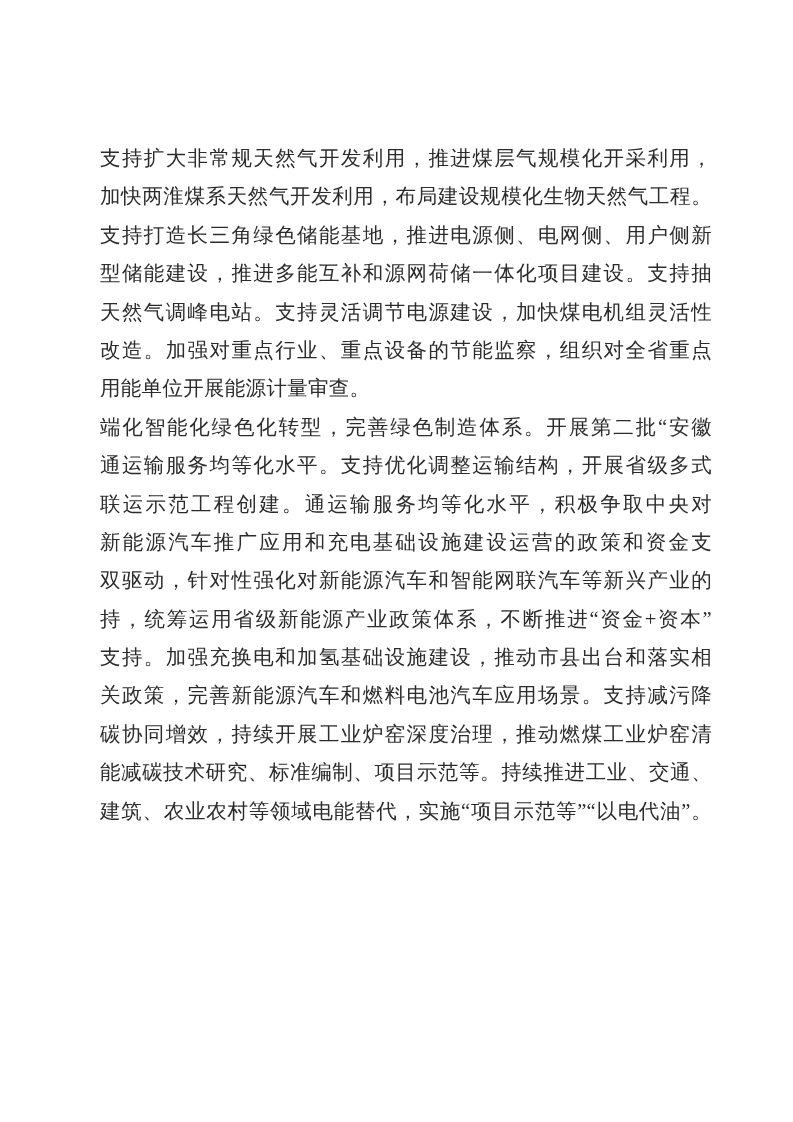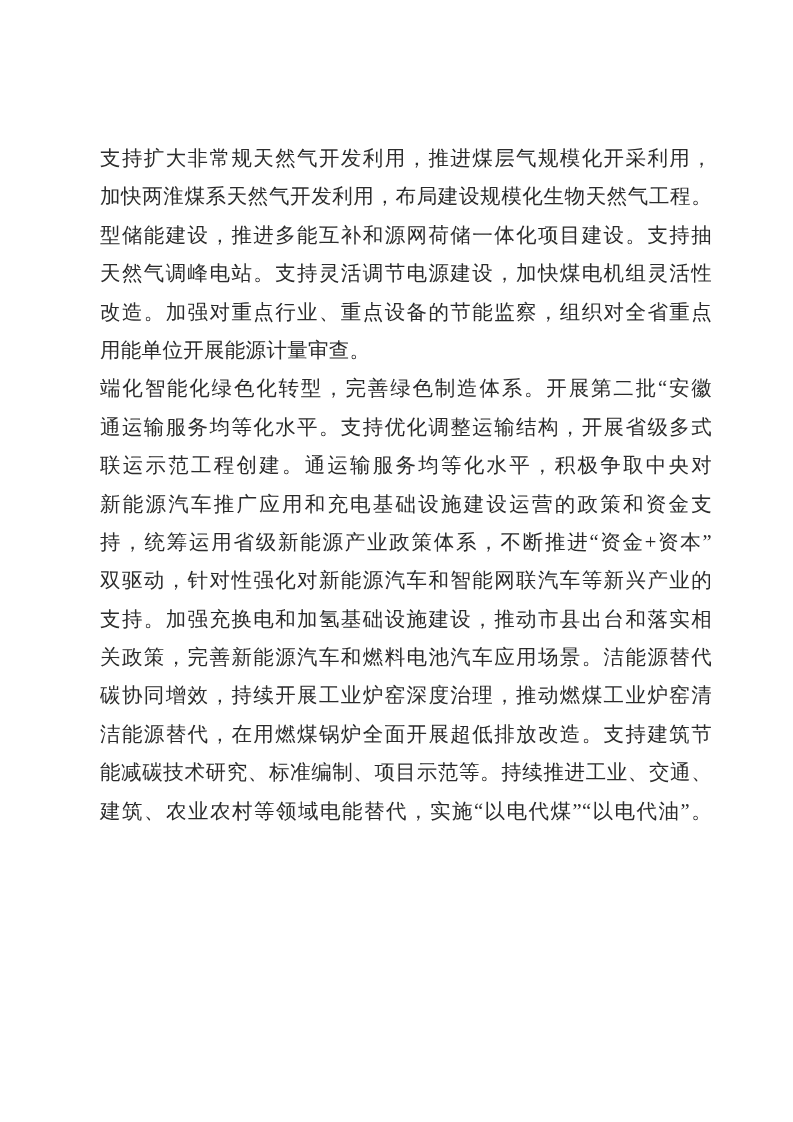--- a/index.html
+++ b/index.html
@@ -73,38 +73,38 @@
   }
 </style>
 </head>
 <body>
 
 <div class="sheet">
   <main class="text-block">
       <div class="paragraph">
         <div class="line fill"><span class="seg">支持扩大非常规天然气开发利用，推进煤层气规模化开采利用，</span></div>
         <div class="line fill"><span class="seg">加快两淮煤系天然气开发利用，布局建设规模化生物天然气工程。</span></div>
+        <div class="line fill"><span class="seg">支持打造长三角绿色储能基地，推进电源侧、电网侧、用户侧新</span></div>
         <div class="line fill"><span class="seg">型储能建设，推进多能互补和源网荷储一体化项目建设。支持抽</span></div>
         <div class="line fill"><span class="seg">天然气调峰电站。支持灵活调节电源建设，加快煤电机组灵活性</span></div>
         <div class="line fill"><span class="seg">改造。加强对重点行业、重点设备的节能监察，组织对全省重点</span></div>
         <div class="line"><span class="seg">用能单位开展能源计量审查。</span></div>
       </div>
       <div class="paragraph">
         <div class="line fill"><span class="seg">端化智能化绿色化转型，完善绿色制造体系。开展第二批“安徽</span></div>
         <div class="line fill"><span class="seg">通运输服务均等化水平。支持优化调整运输结构，开展省级多式</span></div>
         <div class="line fill"><span class="seg">联运示范工程创建。通运输服务均等化水平，积极争取中央对</span></div>
         <div class="line fill"><span class="seg">新能源汽车推广应用和充电基础设施建设运营的政策和资金支</span></div>
+        <div class="line fill"><span class="seg">双驱动，针对性强化对新能源汽车和智能网联汽车等新兴产业的</span></div>
         <div class="line fill"><span class="seg">持，统筹运用省级新能源产业政策体系，不断推进“资金+资本”</span></div>
-        <div class="line fill"><span class="seg">双驱动，针对性强化对新能源汽车和智能网联汽车等新兴产业的</span></div>
         <div class="line fill"><span class="seg">支持。加强充换电和加氢基础设施建设，推动市县出台和落实相</span></div>
-        <div class="line fill"><span class="seg">关政策，完善新能源汽车和燃料电池汽车应用场景。洁能源替代</span></div>
+        <div class="line fill"><span class="seg">关政策，完善新能源汽车和燃料电池汽车应用场景。支持减污降</span></div>
         <div class="line fill"><span class="seg">碳协同增效，持续开展工业炉窑深度治理，推动燃煤工业炉窑清</span></div>
-        <div class="line fill"><span class="seg">洁能源替代，在用燃煤锅炉全面开展超低排放改造。支持建筑节</span></div>
         <div class="line fill"><span class="seg">能减碳技术研究、标准编制、项目示范等。持续推进工业、交通、</span></div>
-        <div class="line fill"><span class="seg">建筑、农业农村等领域电能替代，实施“以电代煤”“以电代油”。</span></div>
+        <div class="line fill"><span class="seg">建筑、农业农村等领域电能替代，实施“项目示范等”“以电代油”。</span></div>
       </div>
     </main>
 
   <div class="page-number">-4-</div>
 
   <div class="logo" style="color: #b91c1c;">
     <span class="logo-latin">ESCN</span>
     <span class="logo-cjk">中国储能网</span>
   </div>
 </div>

